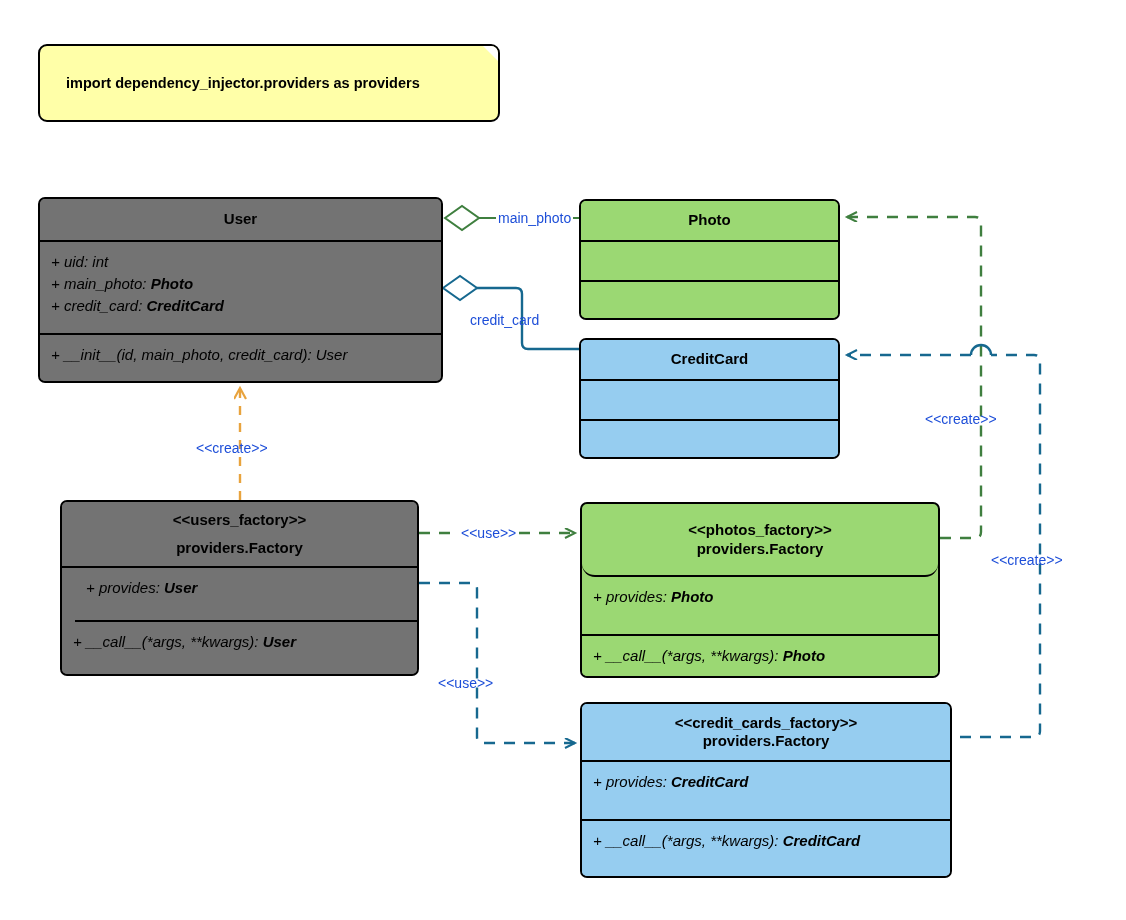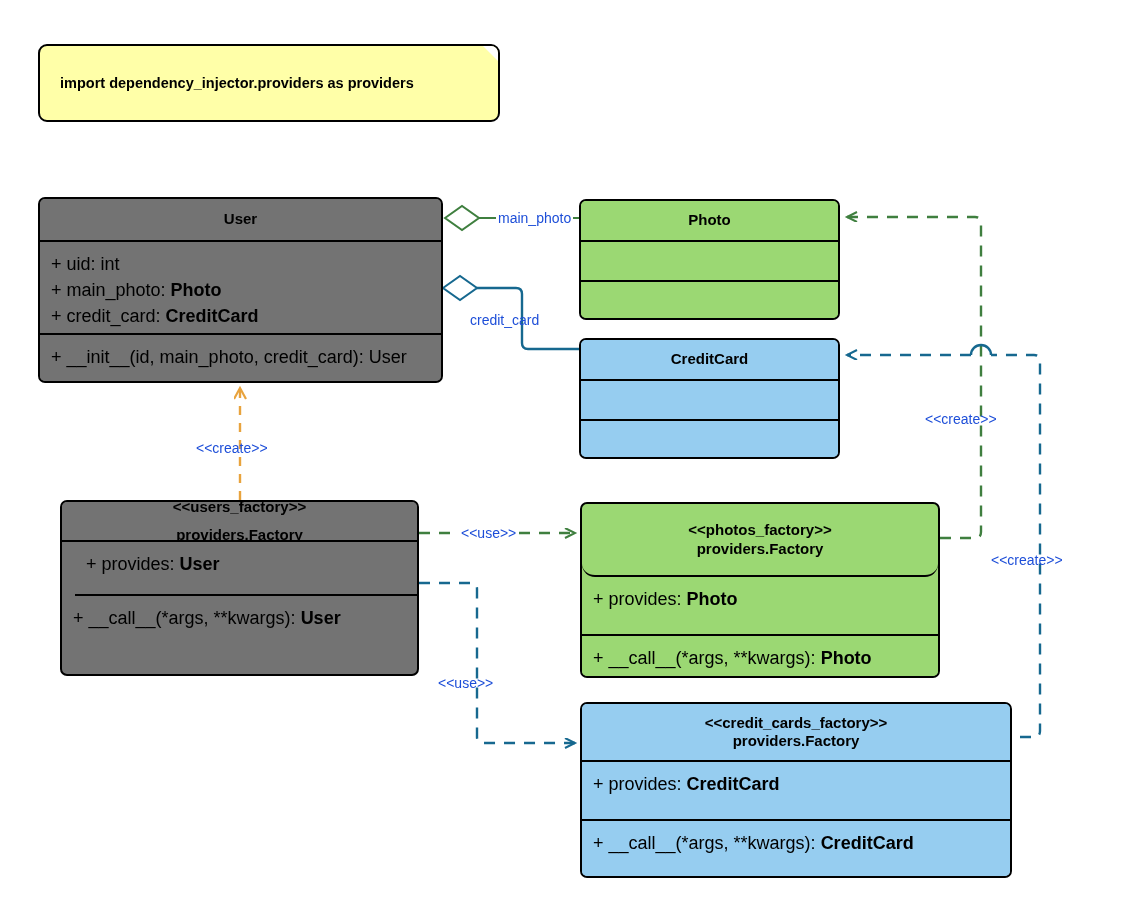--- a/index.html
+++ b/index.html
@@ -51,23 +51,24 @@
     align-items: center;
     justify-content: center;
     font-weight: bold;
     font-size: 15px;
     color: #000000;
     line-height: 1.22;
     text-align: center;
   }
   .uml-class .c-body {
     padding: 9px 11px 0 11px;
-    font-size: 18px;
+    font-size: 15px;
     color: #000000;
     line-height: 1.45;
+    font-style: italic;
   }
   .uml-class .member {
     white-space: nowrap;
   }
   .uml-class .member b {
     font-weight: bold;
   }
 
   
   .fill-yellow { background: #737373; }
@@ -76,21 +77,21 @@
 
   
   .uml-note {
     position: absolute;
     box-sizing: border-box;
     background: #ffffa8;
     border: 2px solid #000000;
     border-radius: 9px;
     display: flex;
     align-items: center;
-    padding-left: 20px;
+    padding-left: 26px;
     font-weight: bold;
     font-size: 14.5px;
     color: #000000;
     overflow: hidden;
   }
   .uml-note .dogear {
     position: absolute;
     right: -1px;
     top: -1px;
     width: 17px;
@@ -226,21 +227,21 @@
 
   <div class="uml-class fill-blue" style="left:579px; top:338px; width:261px; height:121px;">
     <div class="compartment c-title fill-blue" style="height:41px;">
       <span>CreditCard</span>
     </div>
     <div class="compartment c-body fill-blue" style="height:40px;"></div>
     <div class="compartment c-body fill-blue" style="height:40px;"></div>
   </div>
 
   <div class="uml-class fill-yellow" style="left:60px; top:500px; width:359px; height:176px;">
-    <div class="compartment c-title fill-yellow" style="height:40px;gap:9px;">
+    <div class="compartment c-title fill-yellow" style="height:66px;gap:9px;">
       <span>&lt;&lt;users_factory&gt;&gt;</span>
       <span>providers.Factory</span>
     </div>
     <div class="compartment c-body fill-yellow" style="height:54px;margin-left:13px;">
       <div class="member">
         <span>+</span>
         <span>provides: </span><b>User</b>
       </div>
     </div>
     <div class="compartment c-body fill-yellow" style="height:55px;">
@@ -263,21 +264,21 @@
       </div>
     </div>
     <div class="compartment c-body fill-green" style="height:55px;">
       <div class="member">
         <span>+</span>
         <span>__call__(*args, **kwargs): </span><b>Photo</b>
       </div>
     </div>
   </div>
 
-  <div class="uml-class fill-blue" style="left:580px; top:702px; width:432px; height:176px;">
+  <div class="uml-class fill-blue" style="left:580px; top:702px; width:372px; height:176px;">
     <div class="compartment c-title fill-blue" style="height:58px;">
       <span>&lt;&lt;credit_cards_factory&gt;&gt;</span>
       <span>providers.Factory</span>
     </div>
     <div class="compartment c-body fill-blue" style="height:59px;">
       <div class="member">
         <span>+</span>
         <span>provides: </span><b>CreditCard</b>
       </div>
     </div>

